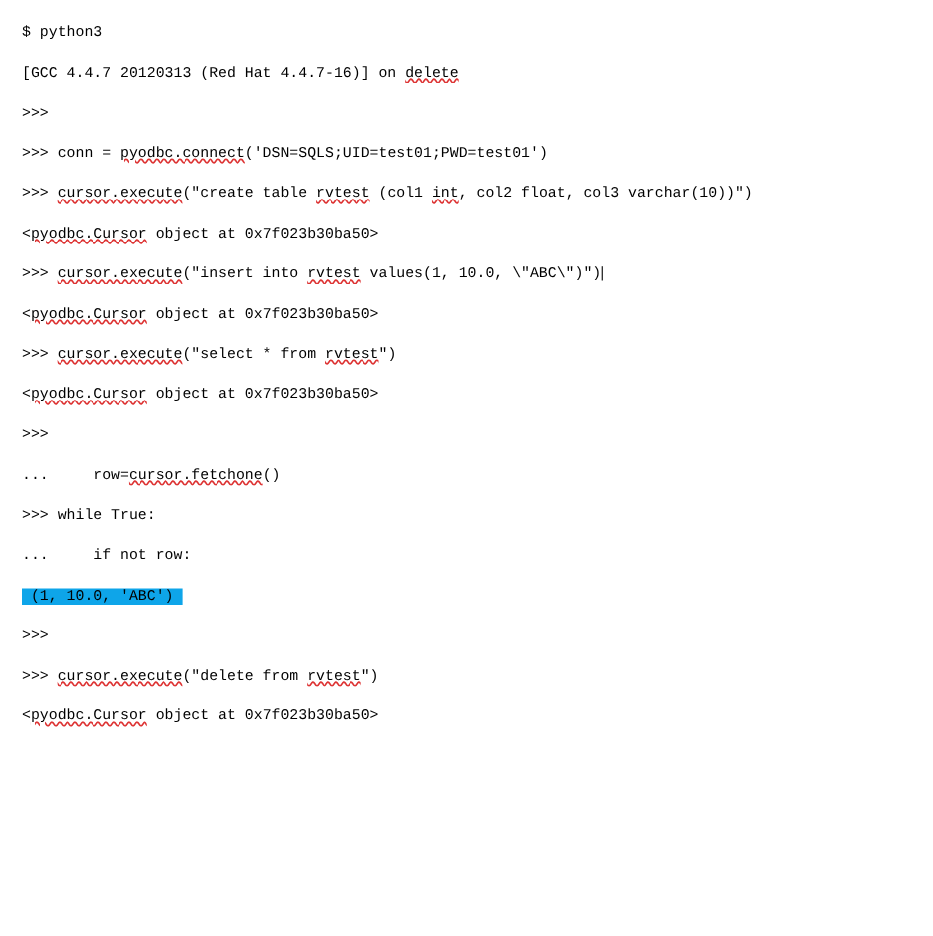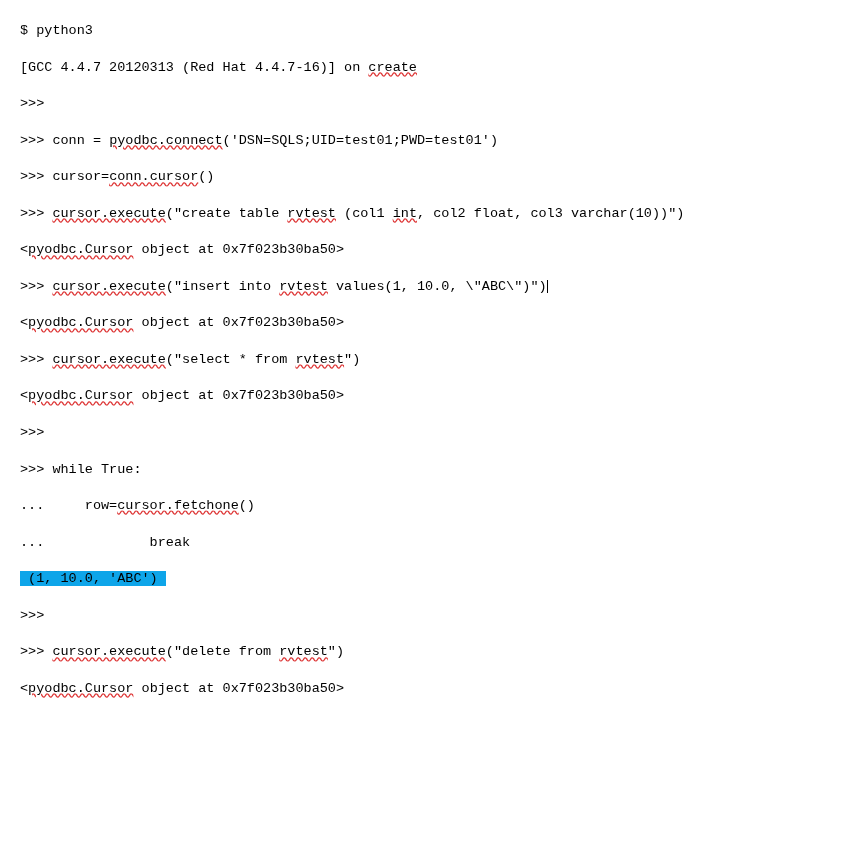--- a/index.html
+++ b/index.html
@@ -34,31 +34,30 @@
     height: 1em;
     vertical-align: middle;
     border-left: 1px solid #000;
   }
 </style>
 </head>
 <body>
 
 <div id="terminal">
     <div class="ln"><span>$ python3</span></div>
-    <div class="ln"><span>[GCC 4.4.7 20120313 (Red Hat 4.4.7-16)] on </span><span class="sq">create</span></div>
+    <div class="ln"><span>[GCC 4.4.7 20120313 (Red Hat 4.4.7-16)] on </span><span class="sq">delete</span></div>
     <div class="ln"><span>&gt;&gt;&gt;</span></div>
     <div class="ln"><span>&gt;&gt;&gt; conn = </span><span class="sq">pyodbc.connect</span><span>('DSN=SQLS;UID=test01;PWD=test01')</span></div>
-    <div class="ln"><span>&gt;&gt;&gt; cursor=</span><span class="sq">conn.cursor</span><span>()</span></div>
     <div class="ln"><span>&gt;&gt;&gt; </span><span class="sq">cursor.execute</span><span>("create table </span><span class="sq">rvtest</span><span> (col1 </span><span class="sq">int</span><span>, col2 float, col3 varchar(10))")</span></div>
     <div class="ln"><span>&lt;</span><span class="sq">pyodbc.Cursor</span><span> object at 0x7f023b30ba50&gt;</span></div>
     <div class="ln"><span>&gt;&gt;&gt; </span><span class="sq">cursor.execute</span><span>("insert into </span><span class="sq">rvtest</span><span> values(1, 10.0, \"ABC\")")</span><span class="cursor"></span></div>
     <div class="ln"><span>&lt;</span><span class="sq">pyodbc.Cursor</span><span> object at 0x7f023b30ba50&gt;</span></div>
     <div class="ln"><span>&gt;&gt;&gt; </span><span class="sq">cursor.execute</span><span>("select * from </span><span class="sq">rvtest</span><span>")</span></div>
     <div class="ln"><span>&lt;</span><span class="sq">pyodbc.Cursor</span><span> object at 0x7f023b30ba50&gt;</span></div>
     <div class="ln"><span>&gt;&gt;&gt;</span></div>
+    <div class="ln"><span>...     row=</span><span class="sq">cursor.fetchone</span><span>()</span></div>
     <div class="ln"><span>&gt;&gt;&gt; while True:</span></div>
-    <div class="ln"><span>...     row=</span><span class="sq">cursor.fetchone</span><span>()</span></div>
-    <div class="ln"><span>...             break</span></div>
+    <div class="ln"><span>...     if not row:</span></div>
     <div class="ln"><span class="hl"> (1, 10.0, 'ABC') </span></div>
     <div class="ln"><span>&gt;&gt;&gt;</span></div>
     <div class="ln"><span>&gt;&gt;&gt; </span><span class="sq">cursor.execute</span><span>("delete from </span><span class="sq">rvtest</span><span>")</span></div>
     <div class="ln"><span>&lt;</span><span class="sq">pyodbc.Cursor</span><span> object at 0x7f023b30ba50&gt;</span></div>
   </div>
 
 </body></html>

